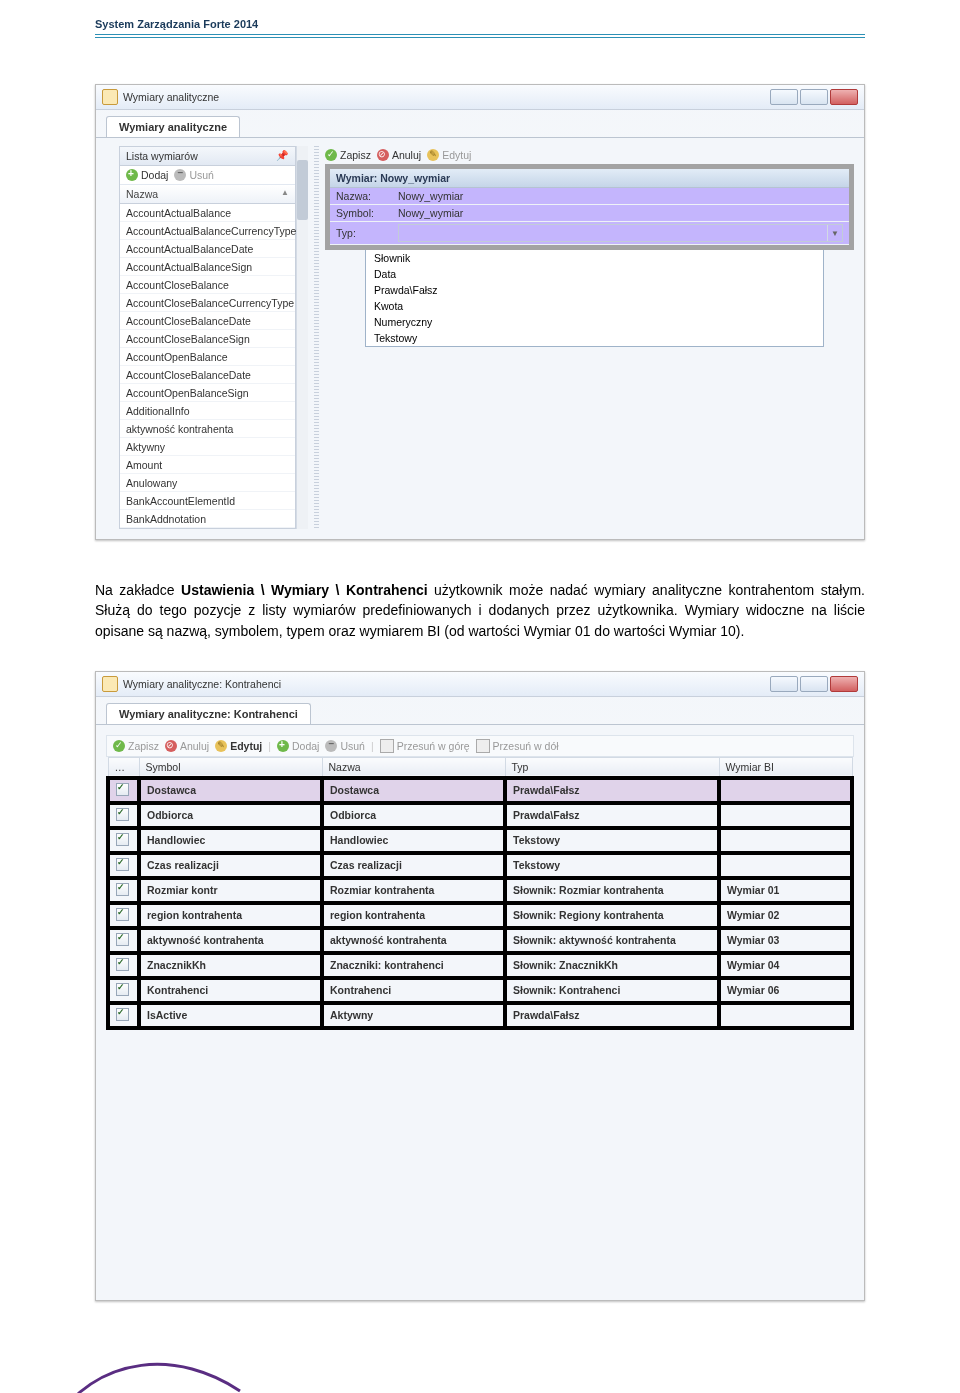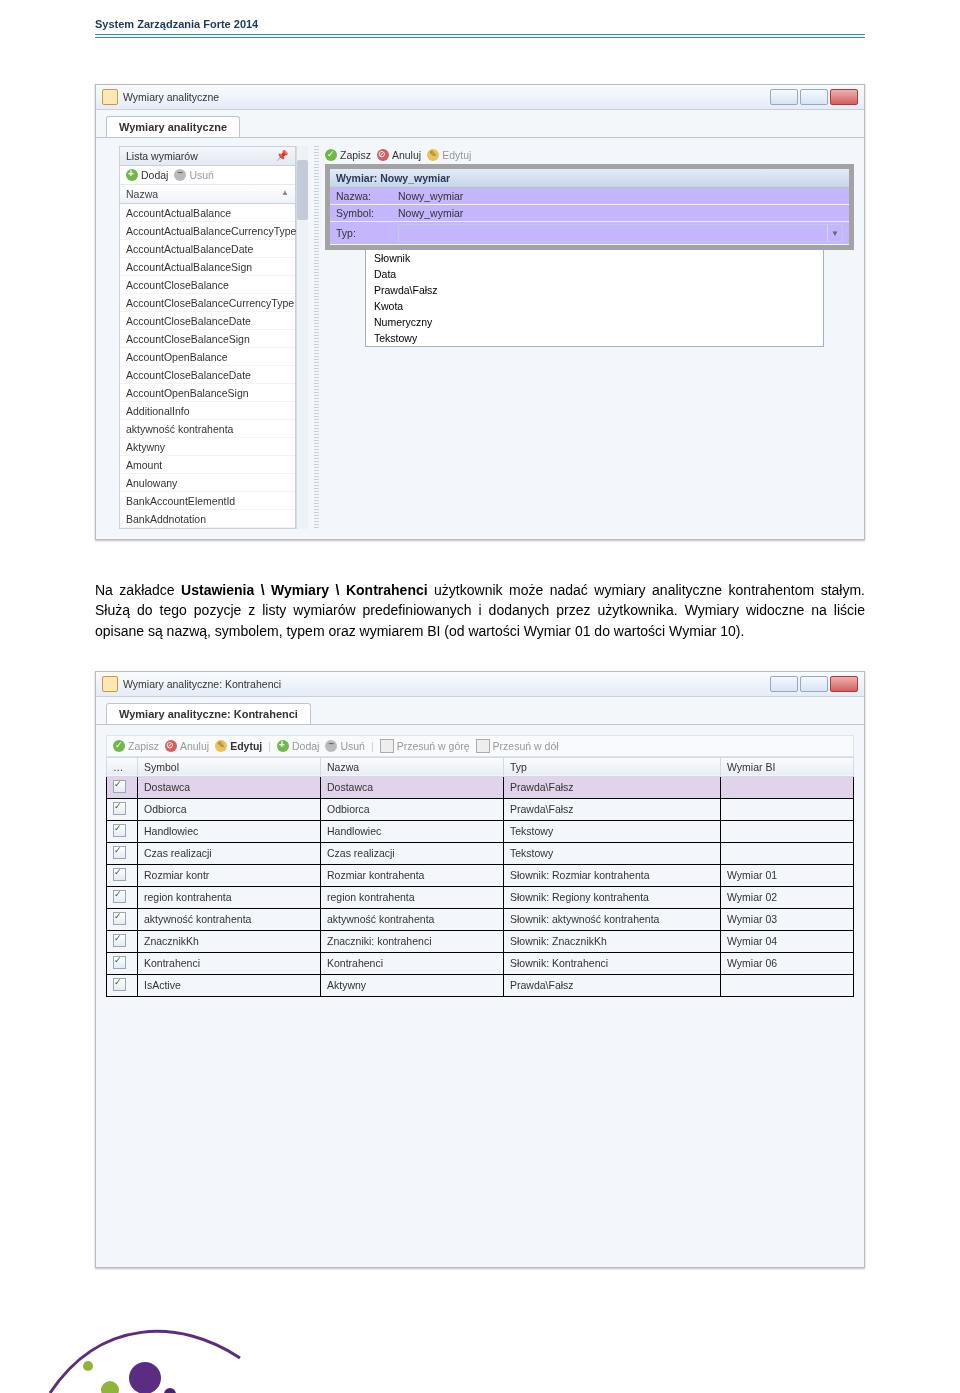--- a/index.html
+++ b/index.html
@@ -51,21 +51,21 @@
   .combo .arr{ width:14px; height:100%; display:flex;align-items:center;justify-content:center; color:#666; font-size:8px; border-left:1px solid #d2dae4;}
   .drop { border:1px solid #9fb3c9; border-top:none; margin:0 30px 0 40px; background:#fff; font-size:10.5px;}
   .drop .opt{ padding:2px 8px; }
   
   .prose { margin:40px 0 20px; }
   .prose h2 { font-size:18px; font-weight:bold; margin:0 0 6px; }
   .prose p { font-size:14px; margin:0; line-height:1.45; text-align:justify;}
   
   .grid { width:100%; font-size:10.5px; border-collapse:collapse; }
   .grid th { background:linear-gradient(#fbfcfe,#e8edf4); border:1px solid #d2dae4; padding:3px 6px; text-align:left; font-weight:normal; color:#333;}
-  .grid td { border:1px solid #000000; padding:3px 6px; color:#333;}
+  .grid td { border:4px solid #000000; padding:3px 6px; color:#333;font-weight:bold;}
   .grid tr.sel td { background:#e0d3ea; }
   .chk { width:11px; height:11px; border:1px solid #97a6b8; background:linear-gradient(#fff,#e5ebf2); display:inline-block; position:relative;}
   .chk::after{content:"✓";font-size:9px;color:#2a6a2a;position:absolute;left:0;top:-2px;}
   .sc2-blank { height:260px; }
   
   .footer-deco { position:relative; height:90px; margin-top:40px;}
   .footer-deco svg { position:absolute; left:40px; bottom:0;}
 </style>
 </head>
 <body>

